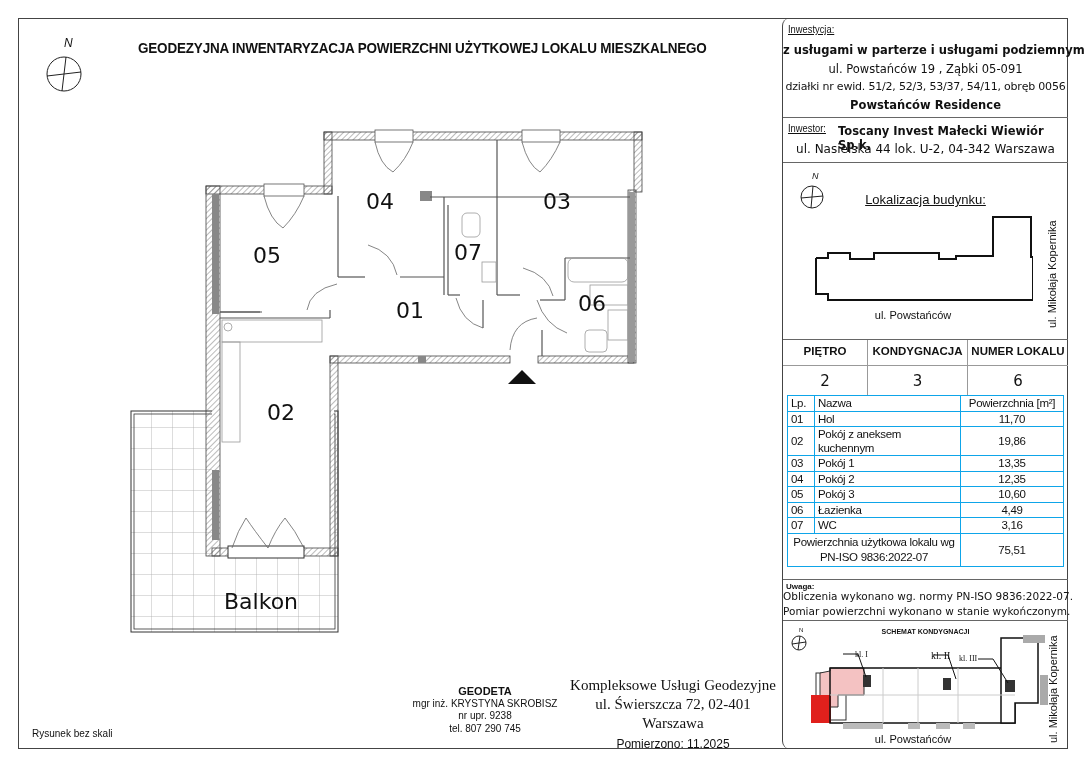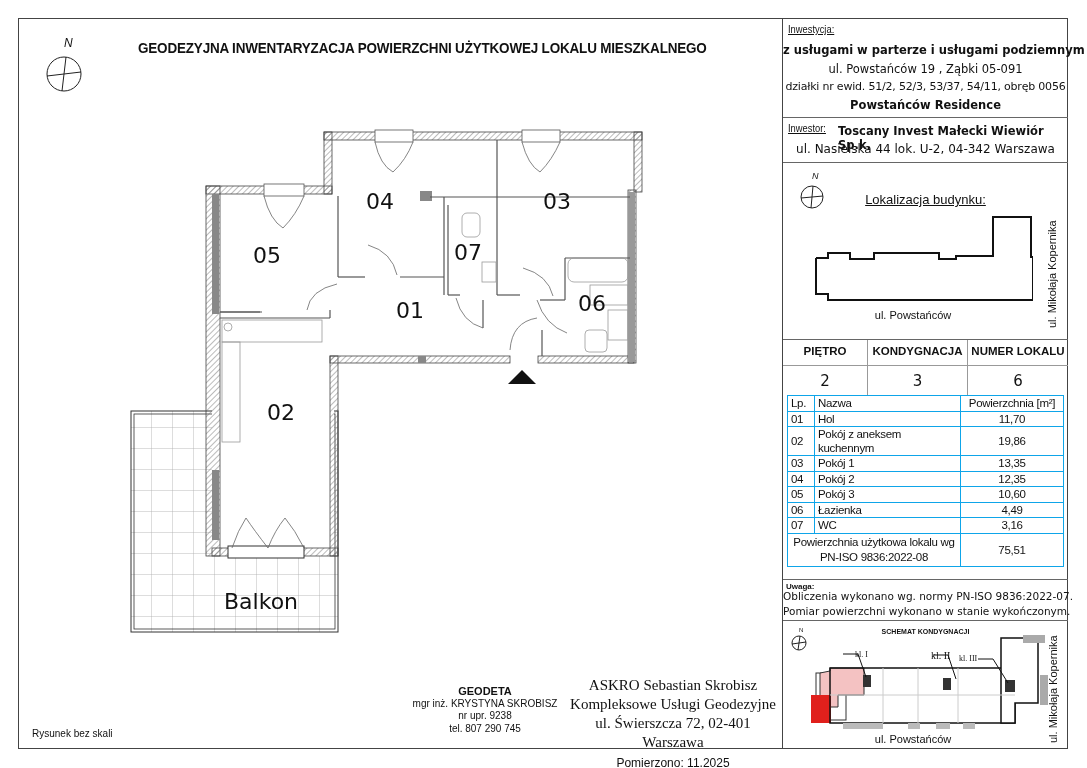--- a/index.html
+++ b/index.html
@@ -5,21 +5,21 @@
   html,body{margin:0;padding:0;background:#ffffff;}
   body{width:1087px;height:768px;position:relative;overflow:hidden;font-family:"Liberation Sans",sans-serif;color:#111;}
   .frame{position:absolute;left:18px;top:18px;width:1050px;height:731px;border:1px solid #444;box-sizing:border-box;background:#fff;}
   .abs{position:absolute;}
   .title{position:absolute;left:138px;top:40px;font-weight:bold;font-size:14.5px;letter-spacing:-0.2px;transform:scaleX(0.93);transform-origin:left top;white-space:nowrap;}
   .compass-n{position:absolute;font-style:italic;font-size:12px;}
   .room-label{position:absolute;font-family:"DejaVu Sans",sans-serif;font-size:22px;color:#111;}
   .balkon{position:absolute;font-family:"DejaVu Sans",sans-serif;font-size:22px;}
   .note{position:absolute;left:32px;top:728px;font-size:10px;}
   
-  .rp{position:absolute;left:782px;top:18px;width:286px;height:731px;border-left:1px solid #444;box-sizing:border-box;}
+  .rp{position:absolute;left:782px;top:18px;width:286px;height:731px;border-left:1px solid #444;box-sizing:border-box;border-radius:8px;}
   .sect{position:absolute;left:0;width:285px;border-bottom:1px solid #666;box-sizing:border-box;}
   .cal{font-family:"DejaVu Sans",sans-serif;}
   .lbl-small{font-family:"Liberation Sans",sans-serif;font-size:11px;text-decoration:underline;transform:scaleX(0.85);transform-origin:left;}
   .ctr{text-align:center;white-space:nowrap;}
   .bold{font-weight:bold;}
   table.areas{position:absolute;left:4px;top:380px;width:277px;border-collapse:collapse;font-size:11.5px;letter-spacing:-0.3px;}
   table.areas td{border:1px solid #0ea5e9;padding:0 3px;height:14.5px;line-height:14px;}
   table.areas td.v{text-align:center;}
   .hdr3{position:absolute;left:0;top:322px;width:285px;height:56px;}
   .hdr3 .c{position:absolute;top:0;height:56px;border-right:1px solid #999;box-sizing:border-box;}
@@ -140,21 +140,20 @@
 
 <div class="note">Rysunek bez skali</div>
 
 <div class="bottom-center" style="left:410px;top:685px;width:150px;font-size:10px;line-height:12.5px;">
   <div class="bold" style="font-size:11px;">GEODETA</div>
   <div>mgr inż. KRYSTYNA SKROBISZ</div>
   <div>nr upr. 9238</div>
   <div>tel. 807 290 745</div>
 </div>
 <div class="bottom-center" style="left:568px;top:676px;width:210px;font-family:'Liberation Serif',serif;font-size:15px;line-height:19px;">
-  <div>ASKRO Sebastian Skrobisz</div>
   <div>Kompleksowe Usługi Geodezyjne</div>
   <div>ul. Świerszcza 72, 02-401 Warszawa</div>
   <div style="font-family:'Liberation Sans',sans-serif;font-size:12px;margin-top:2px;">Pomierzono: 11.2025</div>
 </div>
 
 <div class="rp">
 
   <div class="sect" style="top:0;height:100px;">
     <div class="abs lbl-small" style="left:5px;top:5px;">Inwestycja:</div>
     <div class="abs bold cal ctr" style="left:0;width:285px;top:25px;font-size:11.5px;">z usługami w parterze i usługami podziemnym</div>
@@ -238,21 +237,21 @@
           <td class="v">4,49</td>
         </tr>
     <tr>
           <td>07</td>
           <td>WC</td>
           <td class="v">3,16</td>
         </tr>
     <tr>
       <td colspan="2" style="text-align:center;height:32px;line-height:15px;">
         <div>Powierzchnia użytkowa lokalu wg</div>
-        <div>PN-ISO 9836:2022-08</div>
+        <div>PN-ISO 9836:2022-07</div>
       </td>
       <td class="v">75,51</td>
     </tr>
   </tbody>
     </table>
 
   <div class="sect" style="top:561px;height:42px;border-top:1px solid #666;">
     <div class="abs bold" style="left:3px;top:2px;font-size:8px;">Uwaga:</div>
     <div class="abs cal ctr" style="left:0;width:285px;top:10px;font-size:10.5px;">Obliczenia wykonano wg. normy PN-ISO 9836:2022-07.</div>
     <div class="abs cal ctr" style="left:0;width:285px;top:25px;font-size:10.5px;">Pomiar powierzchni wykonano w stanie wykończonym.</div>

